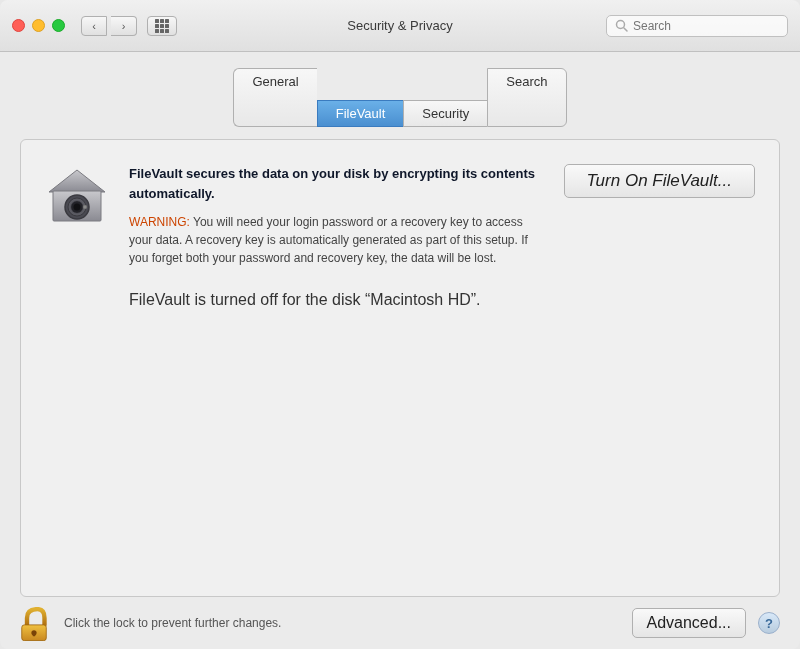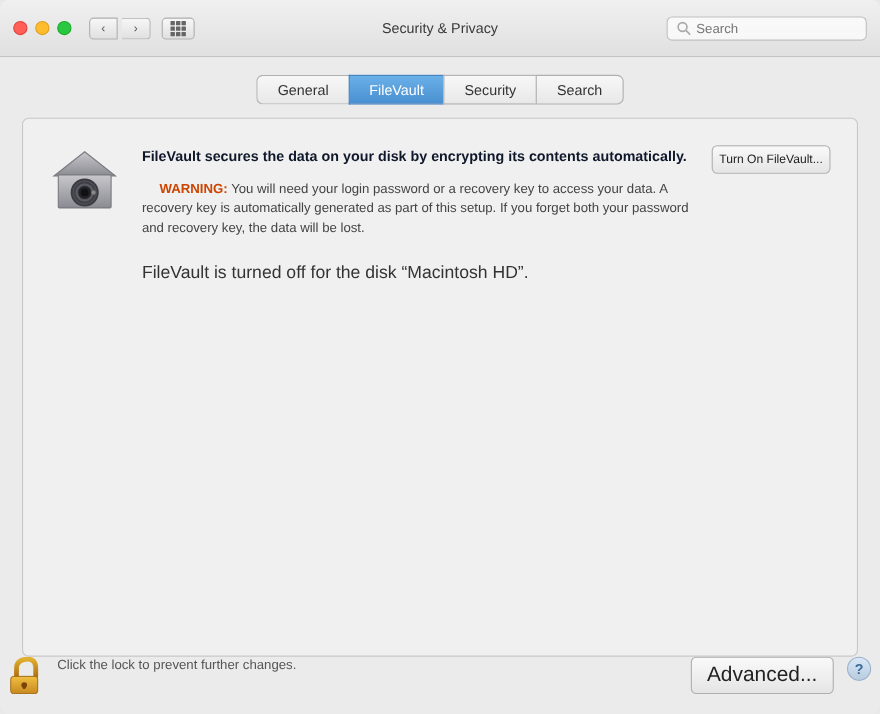--- a/index.html
+++ b/index.html
@@ -158,20 +158,21 @@
       border-radius: 6px 0 0 6px;
       border-right: none;
     }
 
     .tab:last-child {
       border-radius: 0 6px 6px 0;
     }
 
     .tab:not(:first-child):not(:last-child) {
       border-right: none;
+      margin-top: 32px;
     }
 
     .tab.active {
       background: linear-gradient(to bottom, #6ab0e8, #4a8fd0);
       color: #fff;
       border-color: #3a7bbf;
     }
 
     
     .content-panel {
@@ -216,69 +217,69 @@
     }
 
     .warning-text {
       font-size: 12px;
       color: #444;
       line-height: 1.5;
     }
 
     .warning-label {
       color: #cc4400;
-      font-weight: 700;
-      margin-left: 16px;
+      font-weight: 400;
     }
 
     .turn-on-btn {
       flex-shrink: 0;
       margin-left: auto;
-      padding: 6px 6px;
-      font-size: 11px;
+      padding: 6px 22px;
+      font-size: 17px;
       background: linear-gradient(to bottom, #f9f9f9, #e5e5e5);
       border: 1px solid #b0b0b0;
       border-radius: 5px;
       cursor: pointer;
       color: #222;
       white-space: nowrap;
       align-self: flex-start;
+      font-style: italic;
     }
 
     .status-text {
       font-size: 16px;
       color: #333;
       margin-top: 24px;
       padding-left: 84px;
     }
 
     
     .bottom-bar {
       height: 52px;
       display: flex;
-      align-items: flex-start;
-      padding: 0 8px;
+      align-items: center;
+      padding: 0 20px;
       gap: 12px;
     }
 
     .lock-icon-container {
       width: 32px;
       height: 32px;
       flex-shrink: 0;
     }
 
     .lock-text {
       font-size: 12px;
       color: #555;
       flex: 1;
     }
 
     .advanced-btn {
       padding: 5px 14px;
-      font-size: 19px;
+      font-size: 16px;
       background: linear-gradient(to bottom, #f9f9f9, #e5e5e5);
       border: 1px solid #b0b0b0;
       border-radius: 5px;
       cursor: pointer;
       color: #222;
     }
 
     .help-btn {
       width: 22px;
       height: 22px;

